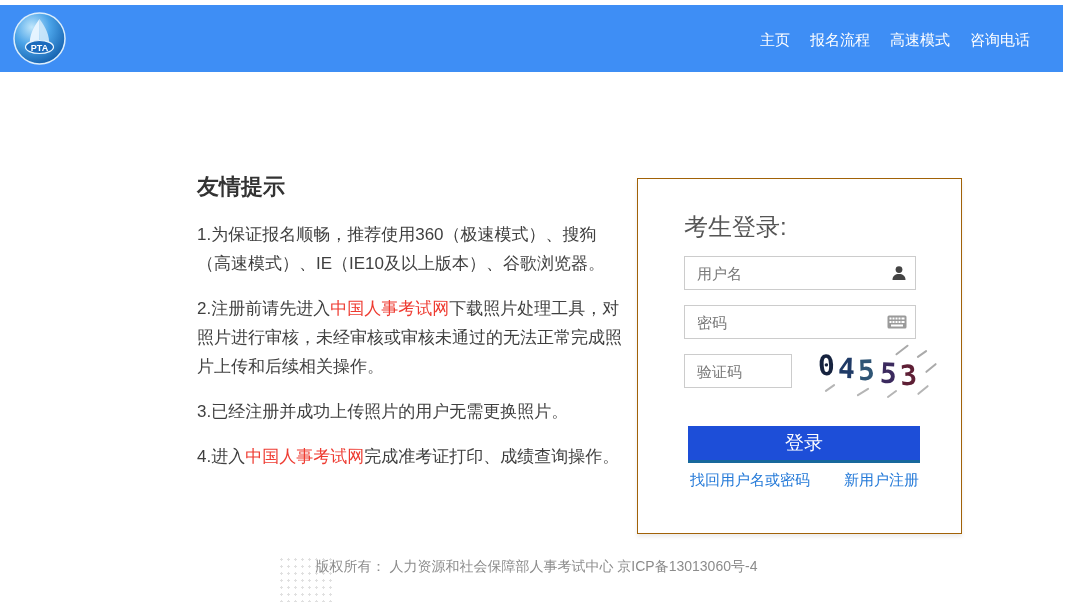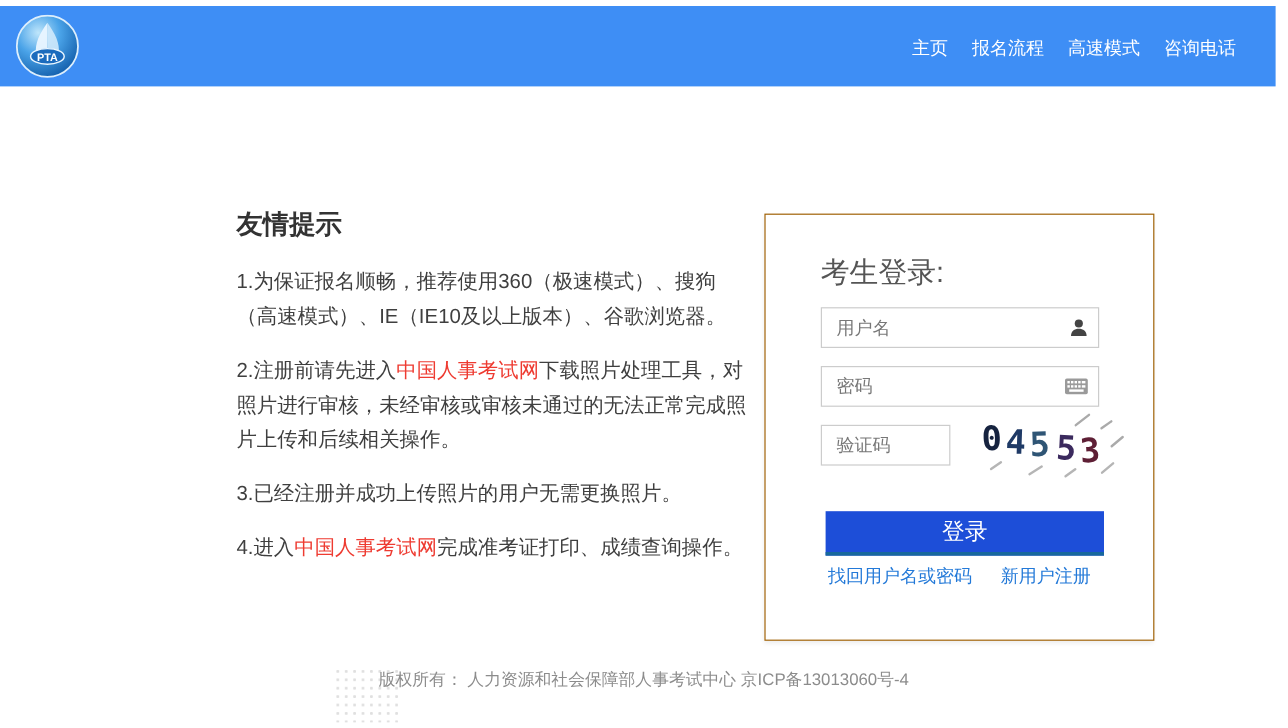--- a/index.html
+++ b/index.html
@@ -50,21 +50,21 @@
   .n2 { width:12px; left:100px; top:6px; transform:rotate(-35deg); }
   .n3 { width:14px; left:108px; top:20px; transform:rotate(-40deg); }
   .n4 { width:12px; left:8px;  top:40px; transform:rotate(-35deg); background:#b5b5b5; }
   .n5 { width:14px; left:40px; top:44px; transform:rotate(-32deg); background:#b5b5b5; }
   .n6 { width:12px; left:70px; top:46px; transform:rotate(-36deg); background:#b5b5b5; }
   .n7 { width:14px; left:100px; top:42px; transform:rotate(-40deg); background:#b5b5b5; }
 
   .login-btn { position:absolute; left:50px; top:247px; width:232px; height:37px;
     background:#1d4ed8; border:0; border-bottom:3px solid #17689c; color:#fff;
     font-size:19px; cursor:pointer; font-family:"Liberation Sans", sans-serif; }
-  .login-links { position:absolute; left:52px; top:292px; width:232px; display:flex; gap:24px; }
+  .login-links { position:absolute; left:52px; top:292px; width:232px; display:flex; gap:34px; }
   .login-links a { color:#2379d8; font-size:15px; text-decoration:none; cursor:pointer; white-space:nowrap; }
 
   
   .footer { position:absolute; left:0; top:558px; width:1073px; text-align:center;
     font-size:14px; color:#8c8c8c; }
   .dots { position:absolute; width:56px; height:46px; left:278px; top:556px;
     background-image:radial-gradient(#dcdcdc 1px, transparent 1.4px);
     background-size:7px 7px; opacity:0.9; }
 </style>
 </head>

